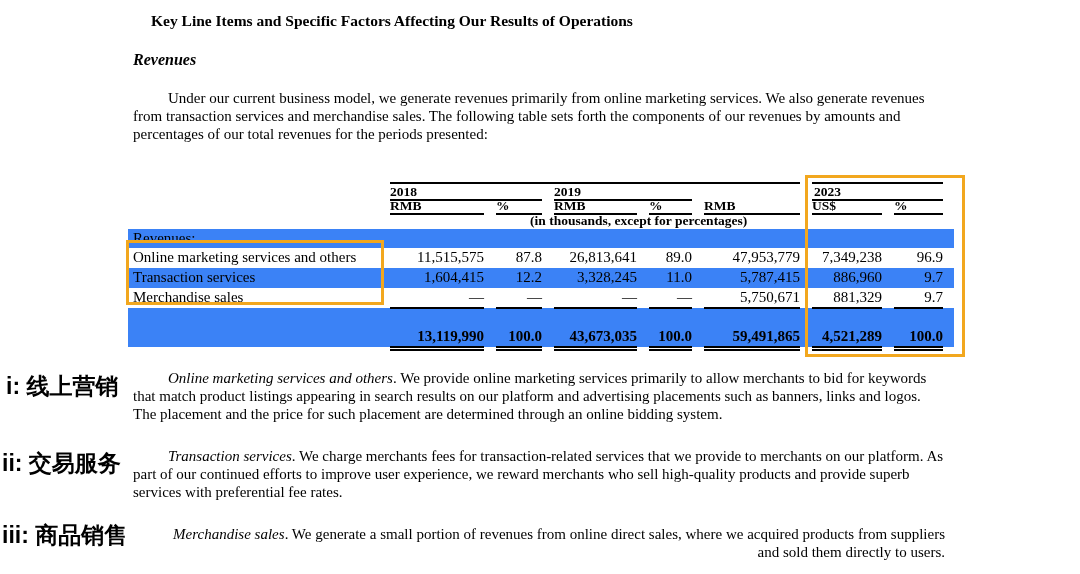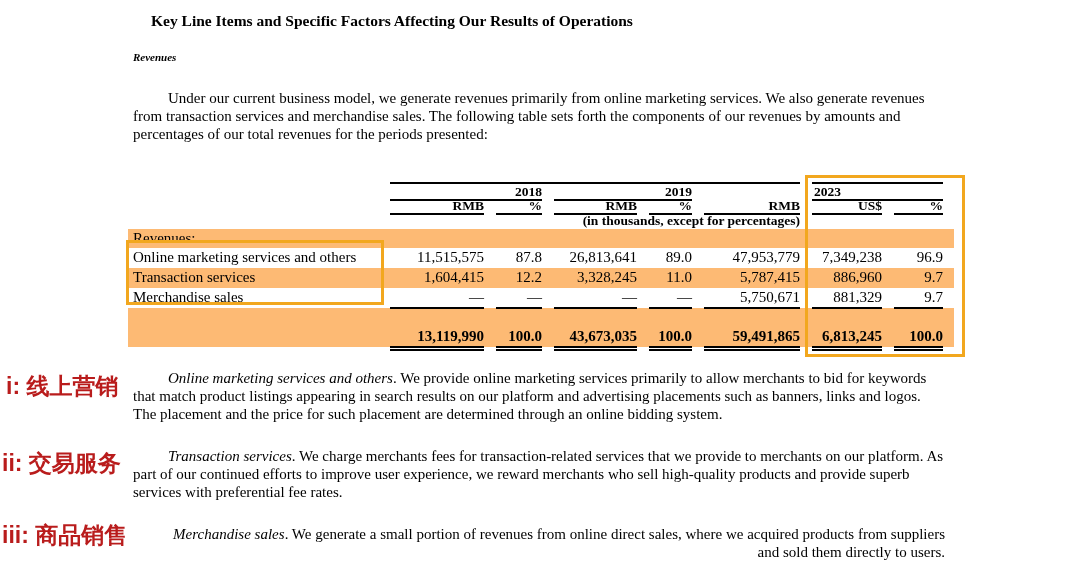--- a/index.html
+++ b/index.html
@@ -1,33 +1,33 @@
 <!DOCTYPE html>
 <html><head>
 <meta charset="utf-8">
 <style>
   html,body{margin:0;padding:0;background:#ffffff;}
   .page{position:relative;width:1080px;height:574px;background:#ffffff;overflow:hidden;
         font-family:"Liberation Serif","DejaVu Serif",serif;color:#000;}
 
   .title{position:absolute;left:133px;top:12px;font-size:15.5px;font-weight:bold;white-space:nowrap;margin-left:18px;}
-  .revh{position:absolute;left:133px;top:51px;font-size:11px;font-weight:bold;font-style:italic;}
+  .revh{position:absolute;left:133px;top:51px;font-size:16px;font-weight:bold;font-style:italic;}
   .para{position:absolute;left:133px;width:812px;font-size:15px;line-height:18px;text-indent:35px;}
   #intro{top:89px;}
   #item1{top:369px;}
   #item2{top:447px;}
   #item3{top:525px;text-align:right;}
   .lead{font-style:italic;}
 
   
   .tbl{position:absolute;left:128px;top:170px;width:826px;font-size:15px;}
   .trow{display:grid;grid-template-columns:250px 94px 46px 83px 43px 96px 70px 49px;column-gap:12px;}
-  .blue{background:#fdba74;}
+  .blue{background:#3b82f6;}
   .hd{font-weight:bold;font-size:13.5px;}
-  .ctr{text-align:right;}
+  .ctr{text-align:left;}
   .rt{text-align:right;}
   .bb{border-bottom:2px solid #000;}
   .dbl{border-bottom:5px double #000;text-align:right;}
   .h1r{height:14px;line-height:14px;position:relative;}
   .h2r{height:15px;line-height:15px;}
   .h3r{height:14px;line-height:14px;}
   .h4r{height:16px;line-height:15px;}
   .secr{height:19px;line-height:18px;}
   .dr{height:20px;line-height:19px;}
   .spacer{height:19px;}
@@ -41,21 +41,21 @@
   .y20{padding-left:2px;}
   .note{padding-left:34px;}
 
   
   .obox{position:absolute;border:3px solid #F2A71E;box-sizing:border-box;z-index:5;background:transparent;}
   #box-labels{left:126px;top:240px;width:258px;height:65px;}
   #box-2020{left:805px;top:175px;width:160px;height:182px;}
 
   
   .ann{position:absolute;font-family:"Liberation Sans","DejaVu Sans",sans-serif;
-       font-weight:bold;color:#b91c1c;font-size:23px;white-space:nowrap;z-index:6;text-align:center;}
+       font-weight:bold;color:#000000;font-size:23px;white-space:nowrap;z-index:6;text-align:center;}
   #ann1{left:6px;top:371px;}
   #ann2{left:2px;top:448px;}
   #ann3{left:2px;top:520px;}
 </style>
 </head>
 <body>
 
 <div class="page">
 
   <div class="title">Key Line Items and Specific Factors Affecting Our Results of Operations</div>
@@ -130,21 +130,21 @@
     <div class="trow spacer blue">
       <div class="spAll"></div>
     </div>
 
     <div class="trow totr blue">
       <div class="c1 rt dbl">13,119,990</div>
       <div class="c2 rt dbl">100.0</div>
       <div class="c3 rt dbl">43,673,035</div>
       <div class="c4 rt dbl">100.0</div>
       <div class="c5 rt dbl">59,491,865</div>
-      <div class="c6 rt dbl">6,813,245</div>
+      <div class="c6 rt dbl">4,521,289</div>
       <div class="c7 rt dbl">100.0</div>
     </div>
   </div>
 
   <div class="obox" id="box-labels"></div>
   <div class="obox" id="box-2020"></div>
 
   <div class="para" id="item1">
     <span class="lead">Online marketing services and others</span><span>. We provide online marketing services primarily to allow merchants to bid for keywords that match product listings appearing in search results on our platform and advertising placements such as banners, links and logos. The placement and the price for such placement are determined through an online bidding system.</span>
   </div>

